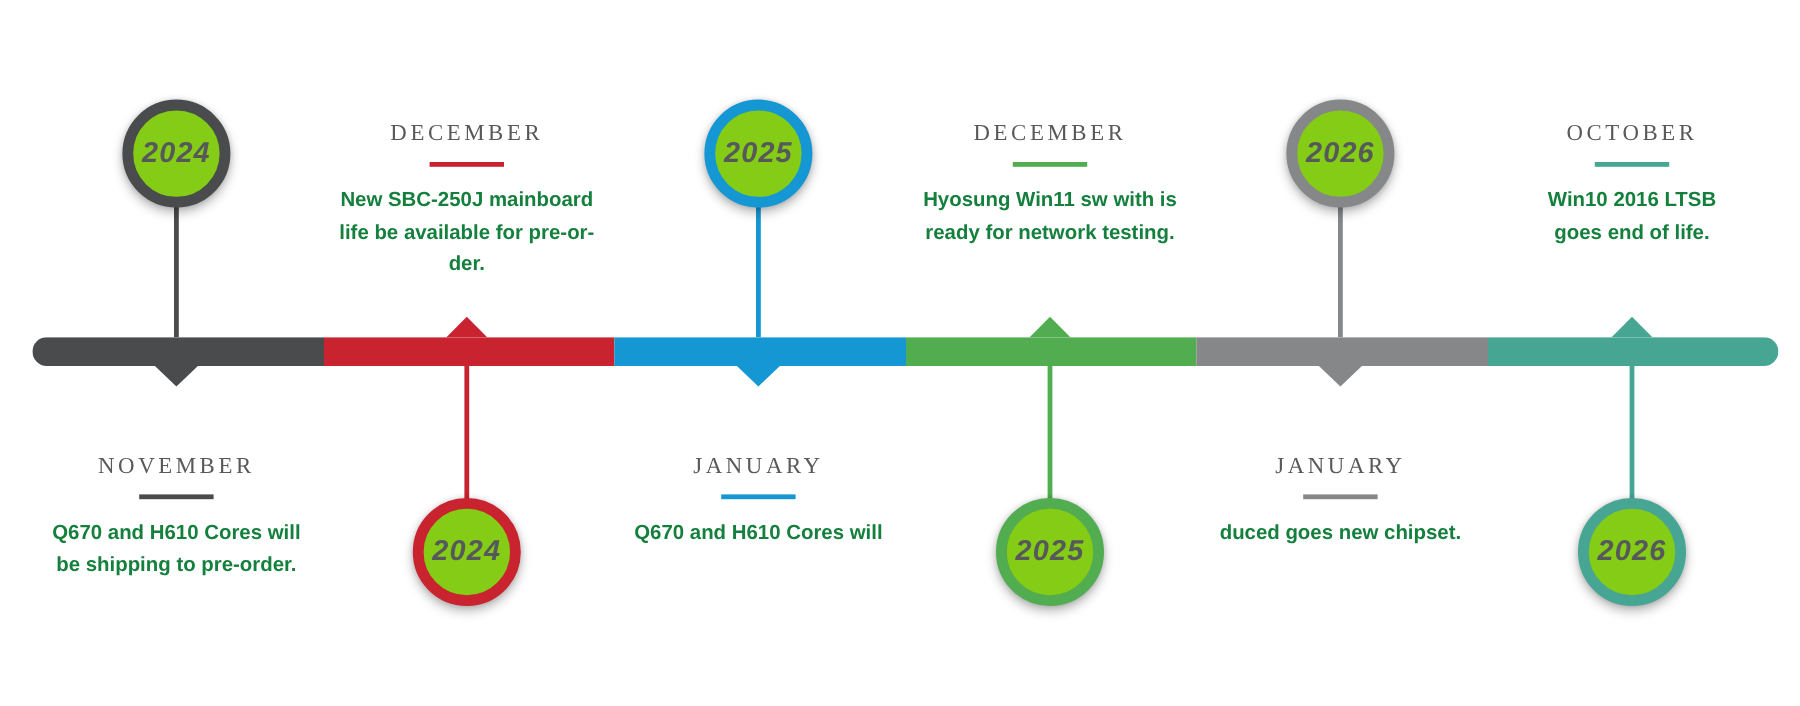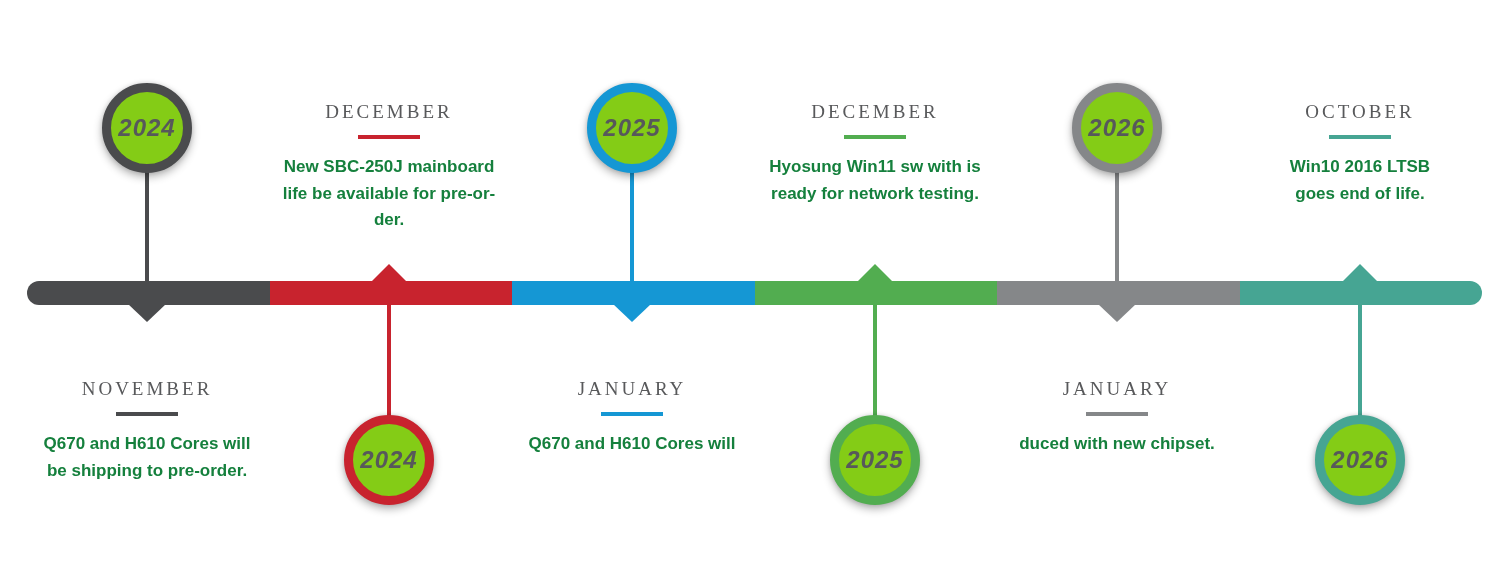--- a/index.html
+++ b/index.html
@@ -212,21 +212,21 @@
   <div class="milestone circle-top m4">
     <div class="connector" style="background: rgb(133, 135, 137);"></div>
     <div class="arrow-down" style="border-top-color: rgb(133, 135, 137);"></div>
     <div class="circle" style="border-color: rgb(133, 135, 137);">
       <span class="year">2026</span>
     </div>
     <div class="textblock">
       <div class="month">JANUARY</div>
       <div class="underline" style="background: rgb(133, 135, 137);"></div>
       <div class="desc">
-        <div class="line">duced with new chipset.</div>
+        <div class="line">duced goes new chipset.</div>
         <div class="line"></div>
       </div>
     </div>
   </div>
 
   <div class="milestone circle-bottom m5">
     <div class="connector" style="background: rgb(70, 165, 147);"></div>
     <div class="arrow-up" style="border-bottom-color: rgb(70, 165, 147);"></div>
     <div class="circle" style="border-color: rgb(70, 165, 147);">
       <span class="year">2026</span>

